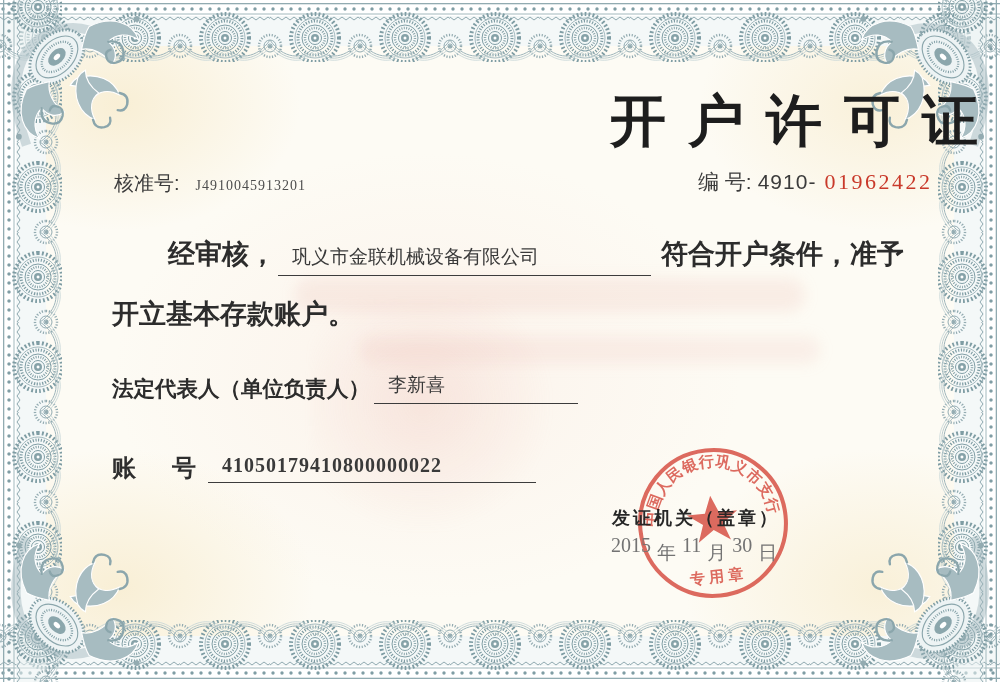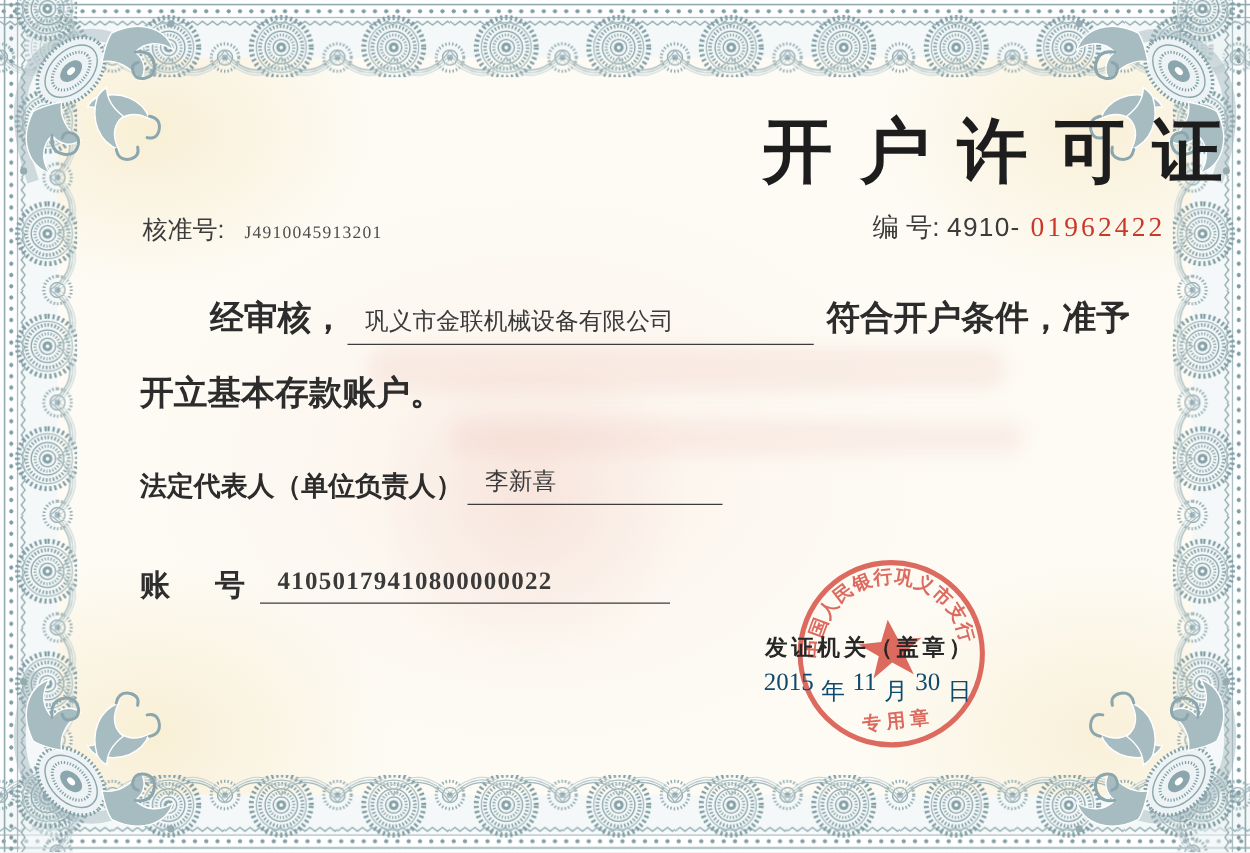--- a/index.html
+++ b/index.html
@@ -55,21 +55,21 @@
   .line2 { position:absolute; left:112px; top:296px; }
   .line3 { position:absolute; left:112px; top:372px; display:flex; align-items:center; white-space:nowrap; }
   .label-md { font-size:21.5px; font-weight:700; color:#2c2c2c; }
   .rep-line  { width:184px; margin-left:4px; }
   .bank-label { font-size:24px; font-weight:700; margin-left:14px; letter-spacing:2px; }
   .bank-line { width:252px; margin-left:6px; font-size:19.5px; }
   .line4 { position:absolute; left:112px; top:452px; display:flex; align-items:center; white-space:nowrap; }
   .acct-label { font-size:24px; font-weight:700; letter-spacing:6px; }
   .acct-line { width:308px; margin-left:6px; font-family:"Liberation Serif","DejaVu Serif",serif; font-size:20px; letter-spacing:1px;font-weight:bold; }
   .issuer { position:absolute; left:612px; top:506px; font-size:18px; font-weight:700; letter-spacing:3px; color:#272727; }
-  .dateline { position:absolute; left:608px; top:540px; font-size:19px; color:#0c4a6e; white-space:nowrap; }
+  .dateline { position:absolute; left:608px; top:540px; font-size:19px; color:#737373; white-space:nowrap; }
   .dateline .dnum { font-family:"Liberation Serif","DejaVu Serif",serif; font-size:20px; position:relative; top:-7px; margin:0 3px; }
   .dateline .dunit { margin:0 3px; }
   .seal { position:absolute; left:632px; top:442px; width:162px; height:162px; z-index:5; opacity:.8; transform:rotate(-6deg); }
 </style>
 </head>
 <body>
 
 <div class="stage">
 
   <svg width="0" height="0" style="position:absolute" aria-hidden="true">

